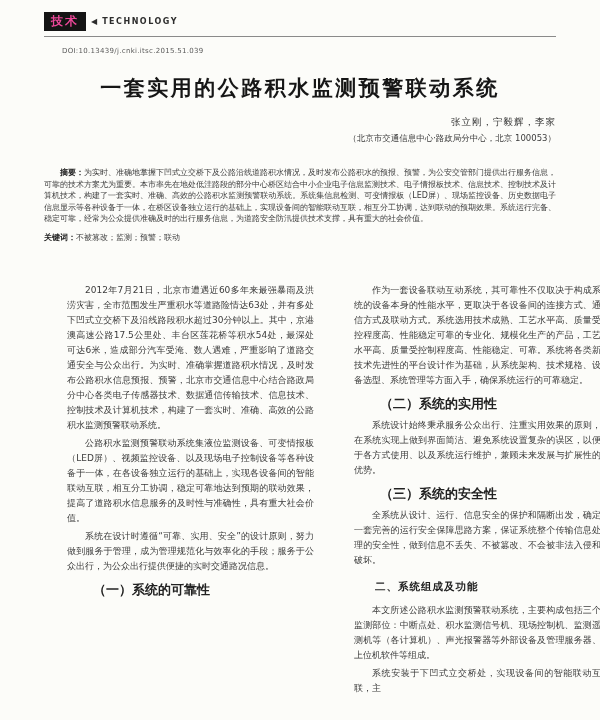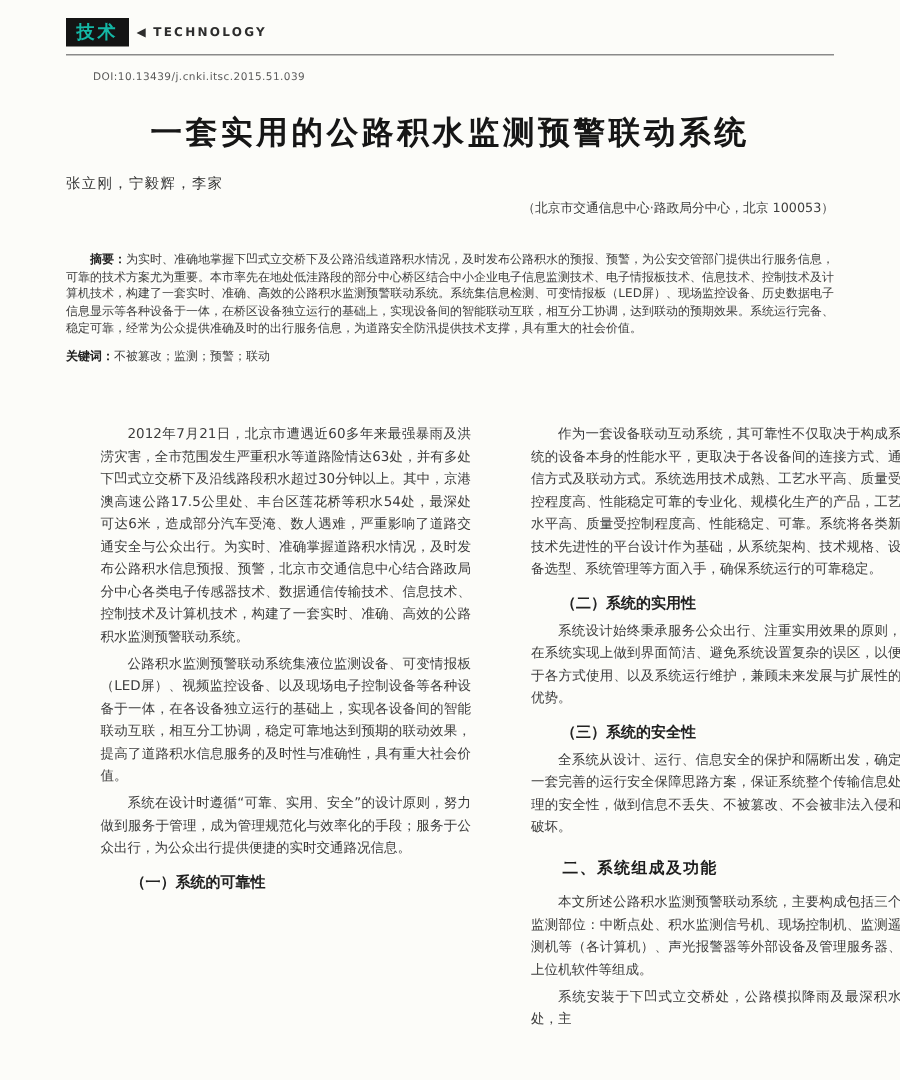--- a/index.html
+++ b/index.html
@@ -18,21 +18,21 @@
   
   .header {
     display: flex;
     align-items: center;
     gap: 5px;
     border-bottom: 1px solid #8a8a8a;
     padding-bottom: 5px;
   }
   .section-box {
     background: #141414;
-    color: #14b8a6;
+    color: #ec4899;
     font-weight: bold;
     font-size: 12px;
     line-height: 1;
     padding: 3px 7px 4px 7px;
     letter-spacing: 2px;
   }
   .arrow-icon {
     font-size: 8px;
     color: #2d2d2d;
     line-height: 1;
@@ -55,21 +55,21 @@
     margin: 20px 0 0 0;
     text-align: center;
     font-size: 21px;
     font-weight: bold;
     color: #161616;
     letter-spacing: 2.5px;
     line-height: 1.25;
   }
   .authors {
     margin-top: 15px;
-    text-align: left;
+    text-align: right;
     font-size: 9.5px;
     color: #333333;
     letter-spacing: 1px;
   }
   .affiliation {
     margin-top: 4px;
     text-align: right;
     font-size: 8.5px;
     color: #3c3c3c;
   }
@@ -111,21 +111,21 @@
   .h-sec {
     margin: 12px 0 9px 0;
     font-size: 10.5px;
     font-weight: bold;
     color: #1d1d1d;
     text-indent: 2em;
     letter-spacing: 1px;
   }
   .h-sub {
     margin: 7px 0 5px 0;
-    font-size: 10px;
+    font-size: 13px;
     font-weight: bold;
     color: #222222;
     text-indent: 2em;
     font-family: Liberation Serif, serif;
   }
 </style>
 </head>
 <body>
 
 <div class="page">
@@ -157,17 +157,17 @@
     </div>
 
     <div class="col">
       <p class="bp">作为一套设备联动互动系统，其可靠性不仅取决于构成系统的设备本身的性能水平，更取决于各设备间的连接方式、通信方式及联动方式。系统选用技术成熟、工艺水平高、质量受控程度高、性能稳定可靠的专业化、规模化生产的产品，工艺水平高、质量受控制程度高、性能稳定、可靠。系统将各类新技术先进性的平台设计作为基础，从系统架构、技术规格、设备选型、系统管理等方面入手，确保系统运行的可靠稳定。</p>
       <h3 class="h-sub">（二）系统的实用性</h3>
       <p class="bp">系统设计始终秉承服务公众出行、注重实用效果的原则，在系统实现上做到界面简洁、避免系统设置复杂的误区，以便于各方式使用、以及系统运行维护，兼顾未来发展与扩展性的优势。</p>
       <h3 class="h-sub">（三）系统的安全性</h3>
       <p class="bp">全系统从设计、运行、信息安全的保护和隔断出发，确定一套完善的运行安全保障思路方案，保证系统整个传输信息处理的安全性，做到信息不丢失、不被篡改、不会被非法入侵和破坏。</p>
       <h2 class="h-sec">二、系统组成及功能</h2>
       <p class="bp">本文所述公路积水监测预警联动系统，主要构成包括三个监测部位：中断点处、积水监测信号机、现场控制机、监测遥测机等（各计算机）、声光报警器等外部设备及管理服务器、上位机软件等组成。</p>
-      <p class="bp">系统安装于下凹式立交桥处，公路模拟降雨及最深积水处，主</p>
+      <p class="bp">系统安装于下凹式立交桥处，实现设备间的智能联动互联，主</p>
     </div>
 
   </div>
 </div>
 
 </body></html>

